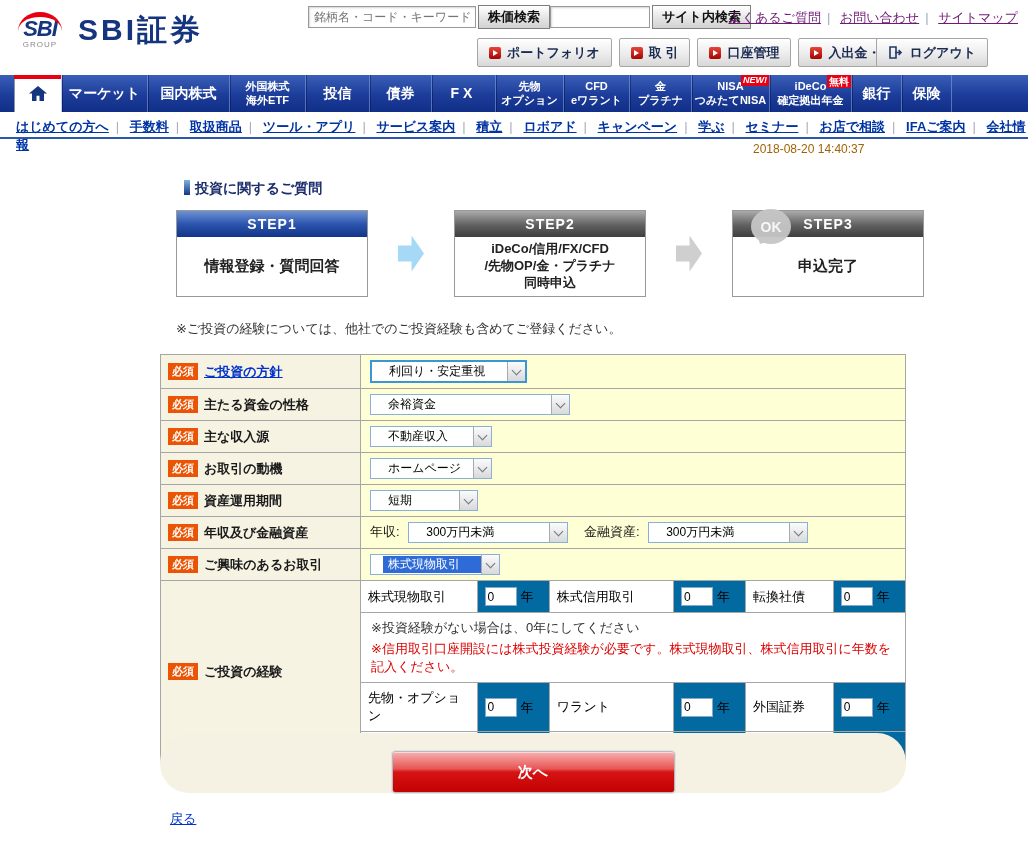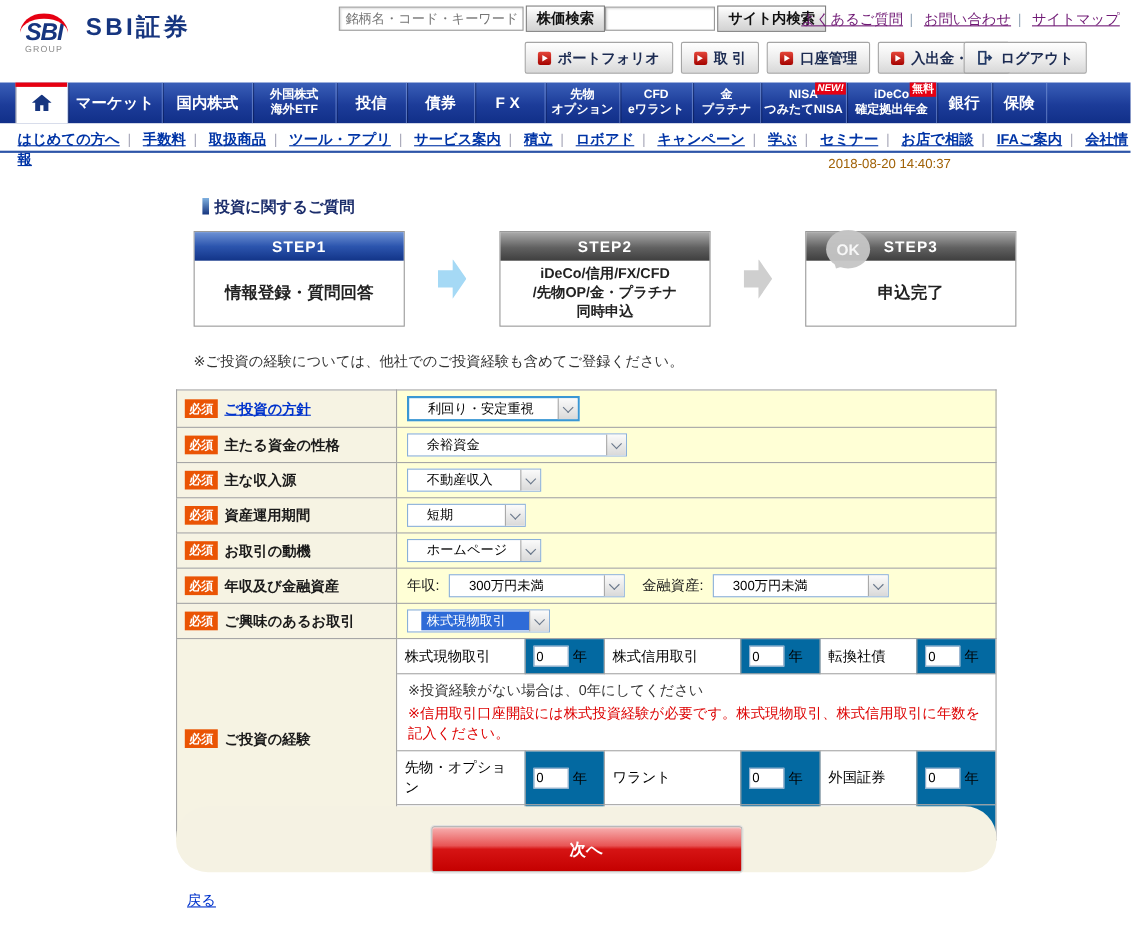--- a/index.html
+++ b/index.html
@@ -7,21 +7,21 @@
           font-family:"Liberation Sans","DejaVu Sans",sans-serif; overflow:hidden; }
   a { cursor:pointer; }
 
   
   .logo { position:absolute; left:14px; top:12px; display:flex; align-items:flex-start; gap:12px; }
   .sbi-mark { position:relative; width:52px; text-align:center; padding-top:6px; }
   .sbi-arc { position:absolute; left:4px; top:0; width:44px; height:14px;
              border-top:5px solid #e60012; border-radius:50% 50% 0 0 / 100% 100% 0 0; }
   .sbi-txt { font-style:italic; font-weight:bold; font-size:22px; color:#16357f; letter-spacing:-1px; line-height:1; }
   .sbi-grp { font-size:8px; color:#8a8a8a; letter-spacing:1px; line-height:1; margin-top:1px; }
-  .brand { font-size:22px; font-weight:bold; color:#16357f; letter-spacing:3px; line-height:1.2; }
+  .brand { font-size:30px; font-weight:bold; color:#16357f; letter-spacing:3px; line-height:1.2; }
 
   .stock-search { position:absolute; left:308px; top:5px; display:flex; align-items:center; }
   .site-search  { position:absolute; left:550px; top:5px; display:flex; align-items:center; }
   .inp { width:168px; height:22px; border:1px solid #999; box-shadow:inset 1px 1px 2px #d5d5d5;
          font-size:12px; padding:0 5px; box-sizing:border-box; }
   .inp.small { width:100px; }
   .sbtn { height:24px; margin-left:2px; padding:0 9px; font-weight:bold; font-size:13px; color:#111;
           background:linear-gradient(180deg,#ffffff,#e2e2e2 60%,#d2d2d2); border:1px solid #7f7f7f; }
   .top-links { position:absolute; right:10px; top:9px; font-size:13px; color:#8899bb; }
   .top-links a { color:#701a75; text-decoration:underline; }
@@ -320,35 +320,35 @@
       <td>
         <div class="sel" style="width:122px">
           <span class="txt">不動産収入</span>
           <span class="arw">
                 <span class="chev"></span>
               </span>
         </div>
       </td>
     </tr>
     <tr>
+      <th><span class="req">必須</span><span>お取引の動機</span></th>
+      <td>
+        <div class="sel" style="width:122px">
+          <span class="txt">ホームページ</span>
+          <span class="arw">
+                <span class="chev"></span>
+              </span>
+        </div>
+      </td>
+    </tr>
+    <tr>
       <th><span class="req">必須</span><span>資産運用期間</span></th>
       <td>
         <div class="sel" style="width:108px">
           <span class="txt">短期</span>
-          <span class="arw">
-                <span class="chev"></span>
-              </span>
-        </div>
-      </td>
-    </tr>
-    <tr>
-      <th><span class="req">必須</span><span>お取引の動機</span></th>
-      <td>
-        <div class="sel" style="width:122px">
-          <span class="txt">ホームページ</span>
           <span class="arw">
                 <span class="chev"></span>
               </span>
         </div>
       </td>
     </tr>
     <tr>
       <th><span class="req">必須</span><span>年収及び金融資産</span></th>
       <td>
         <span class="inl">年収:</span>

